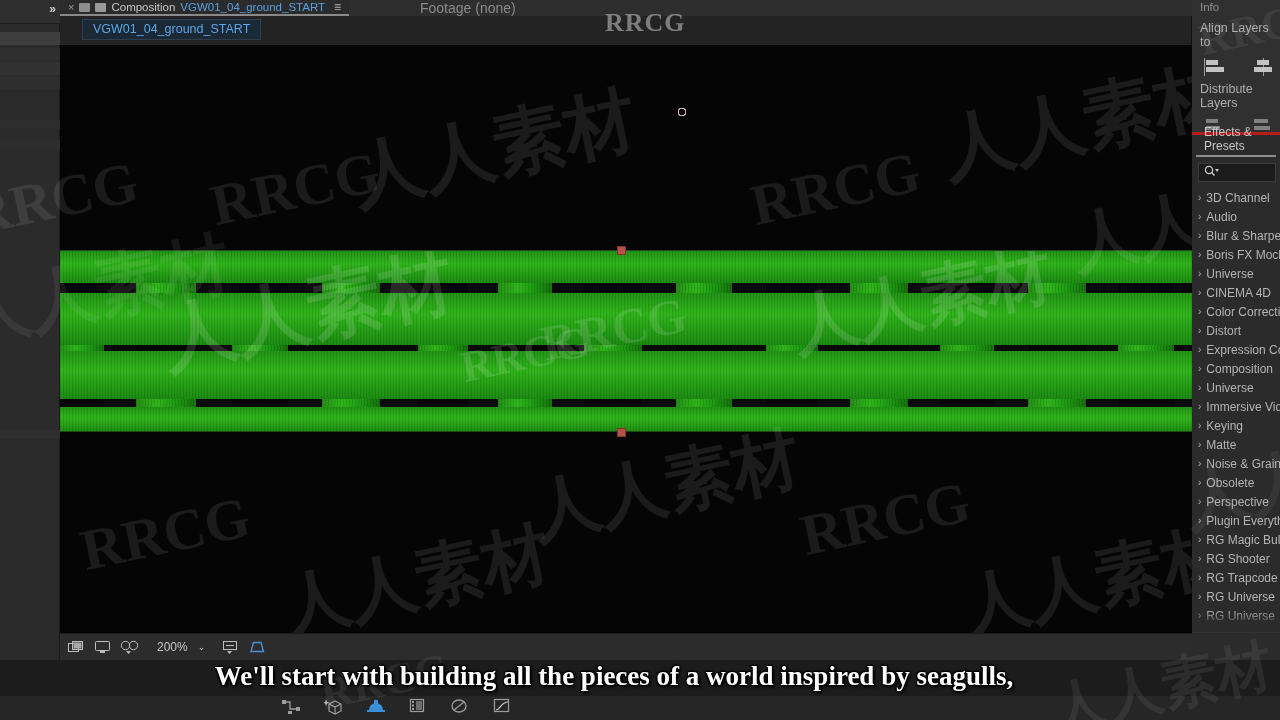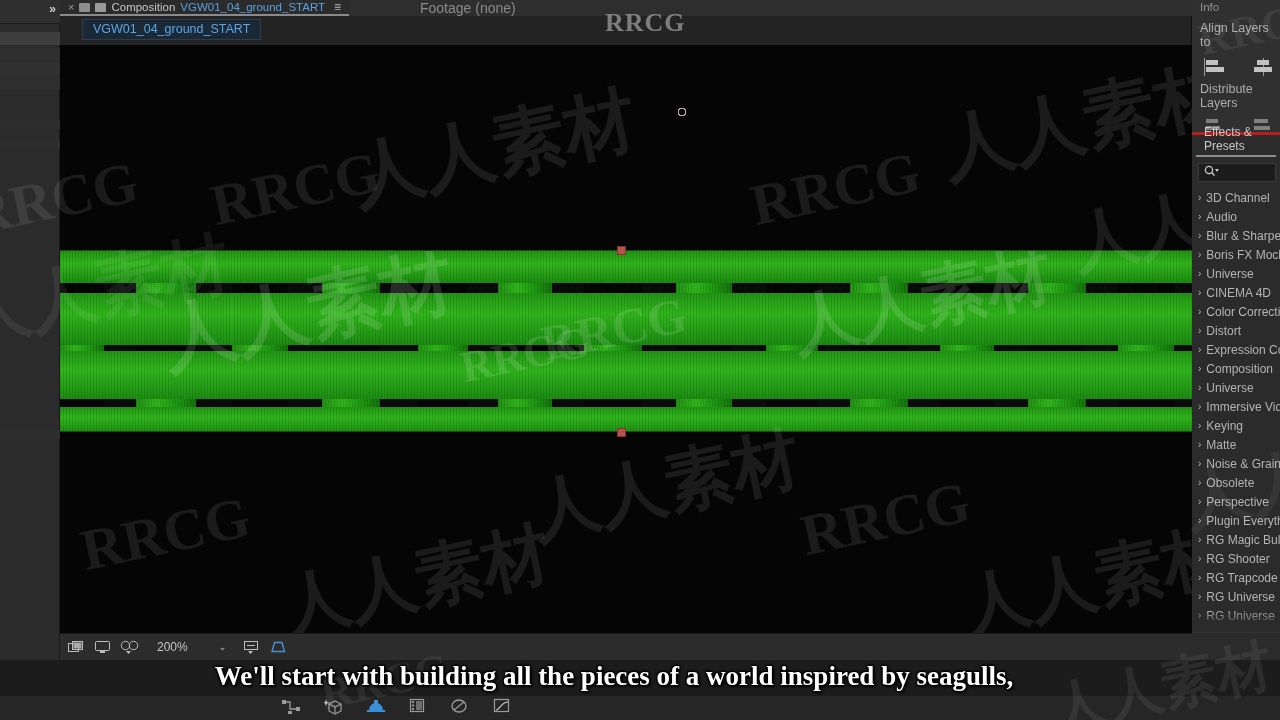--- a/index.html
+++ b/index.html
@@ -105,21 +105,21 @@
   }
 
   
   .viewer-toolbar {
     position: absolute; left: 0; top: 633px; width: 1132px; height: 27px;
     background: #2c2c2c; border-top: 1px solid #1c1c1c;
     display: flex; align-items: center; padding-left: 8px; gap: 9px;
   }
   .vt-ico { color: #b8b8b8; display: inline-flex; align-items: center; }
   .zoom-box {
-    display: flex; align-items: center; gap: 31px;
+    display: flex; align-items: center; gap: 10px;
     color: #c5c5c5; font-size: 12px; padding: 1px 5px 1px 7px;
     margin-left: 2px; margin-right: 2px;
   }
   .zoom-box .chev { font-size: 9px; color: #c0c0c0; }
 
   
   .right-panel {
     position: absolute; left: 1192px; top: 0; width: 88px; height: 660px;
     background: #b91c1c;
   }

